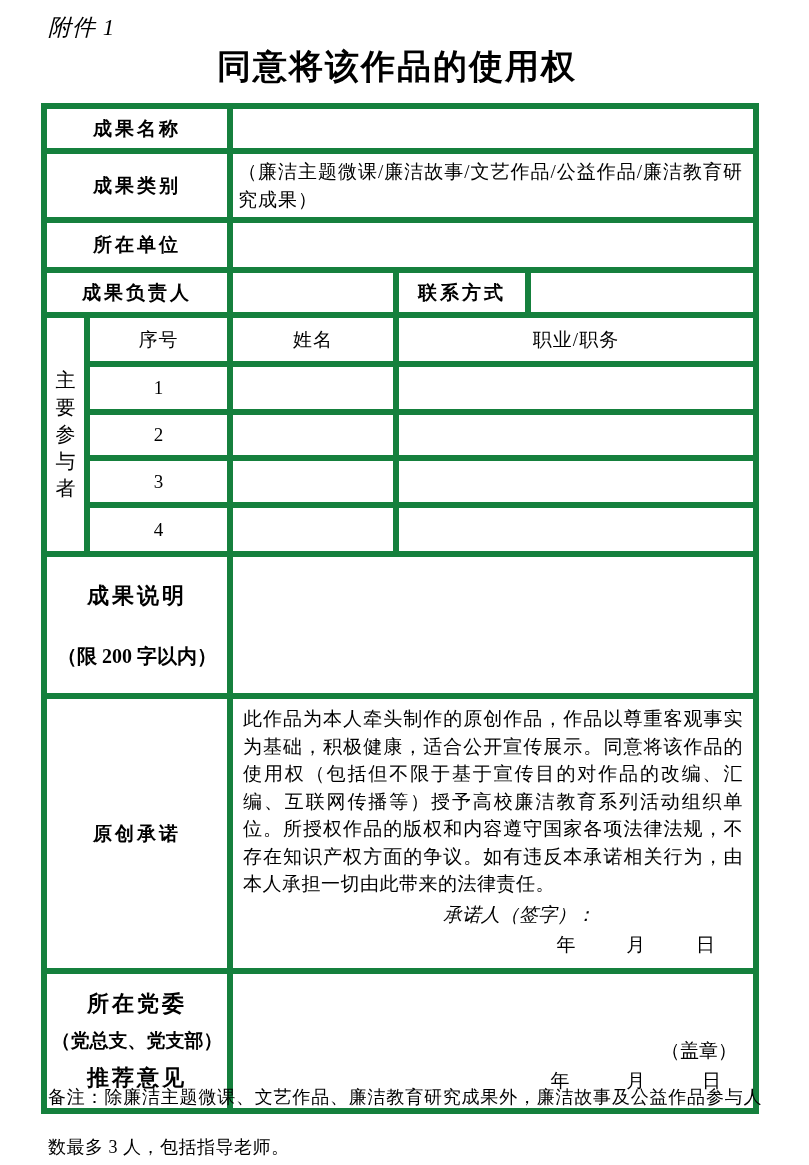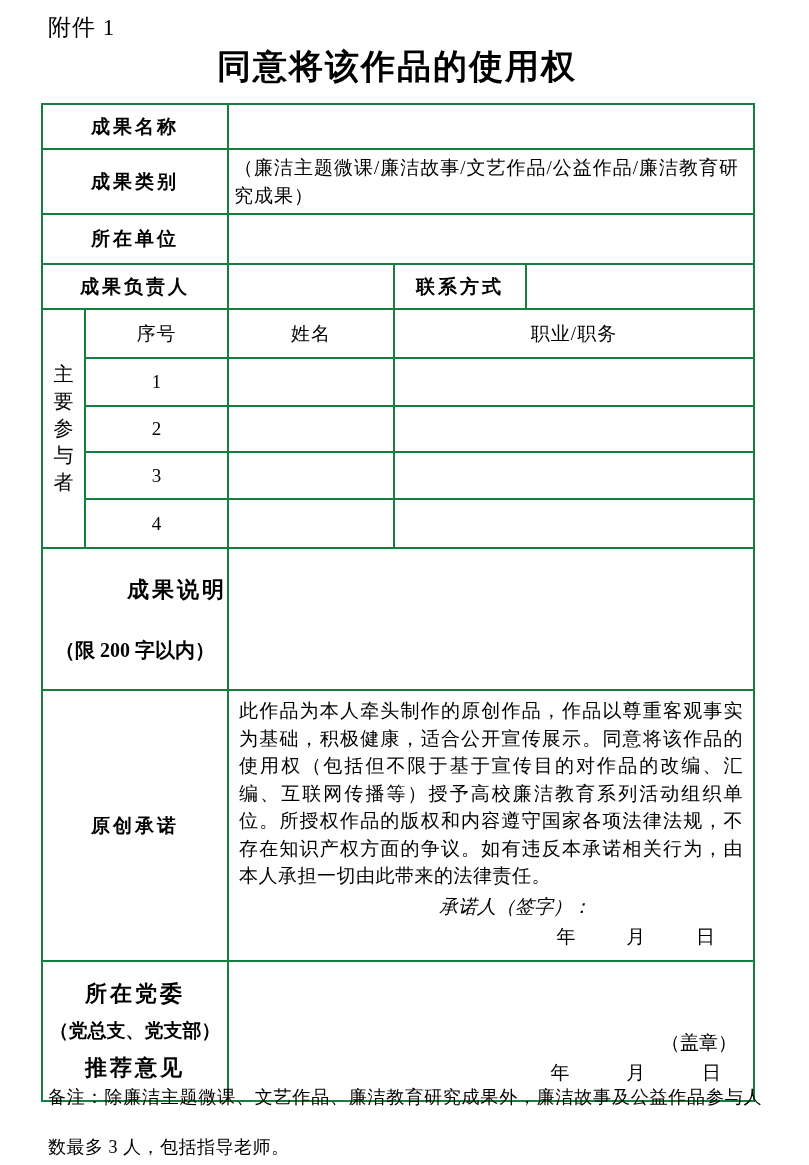--- a/index.html
+++ b/index.html
@@ -6,53 +6,53 @@
   html, body { background: #ffffff; }
   body {
     width: 809px; height: 1165px;
     font-family: "Liberation Serif", "DejaVu Serif", serif;
     color: #000;
     position: relative;
     overflow: hidden;
   }
   .attachment {
     position: absolute; left: 48px; top: 12px;
-    font-size: 23px; letter-spacing: 1px;
+    font-size: 23px; letter-spacing: 1px; font-style: italic;
   }
   .doc-title {
     position: absolute; left: 41px; top: 44px; width: 712px;
     text-align: center; font-size: 34px; font-weight: bold;
     letter-spacing: 2px;
   }
   table.form {
     position: absolute; left: 41px; top: 103px;
     width: 712px; border-collapse: collapse; table-layout: fixed;
     border: 2px solid #000;
   }
   table.form td {
-    border: 2px solid #15803d;
+    border: 6px solid #15803d;
     font-size: 19px;
     vertical-align: middle;
     overflow: hidden;
   }
   td.lbl {
     font-weight: bold; text-align: center;
     font-size: 22px; letter-spacing: 3px;
   }
   td.val { padding: 3px 8px; }
   td.hint { padding: 4px 5px; line-height: 1.45; letter-spacing: 1px; }
   td.hdr { text-align: center; letter-spacing: 1px; }
   td.num { text-align: center; }
   td.side-cell { padding: 0; }
   .side-stack {
     height: 100%; display: flex; flex-direction: column;
     justify-content: space-around; align-items: center;
     font-size: 20px; padding: 10px 0;
   }
-  .desc-line1 { font-weight: bold; font-size: 22px; letter-spacing: 3px; text-align: right; }
+  .desc-line1 { font-weight: bold; font-size: 22px; letter-spacing: 3px; text-align: center; }
   .desc-line2 { font-weight: bold; font-size: 20px; letter-spacing: 0; text-align: center; margin-top: 32px; }
   td.commit-cell { vertical-align: top; padding: 6px 10px 10px 10px; }
   .commit-text { text-align: justify; line-height: 1.45; letter-spacing: 0.5px; }
   .signer-line { margin-top: 4px; margin-left: 200px; font-size: 19px; font-style: italic; }
   .commit-dateline { text-align: right; padding-right: 28px; margin-top: 4px; font-size: 19px; }
   .commit-dateline span { margin-left: 46px; }
   td.party-val { position: relative; }
   .seal-line { position: absolute; right: 16px; bottom: 44px; font-size: 19px; }
   .party-dateline { position: absolute; right: 32px; bottom: 14px; font-size: 19px; }
   .party-dateline span { margin-left: 52px; }

